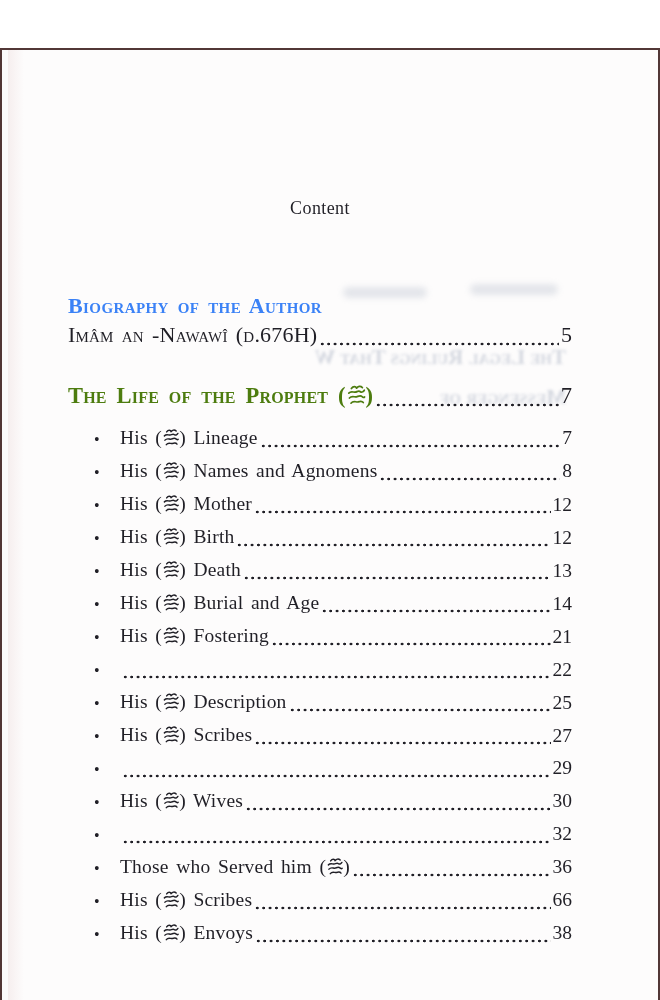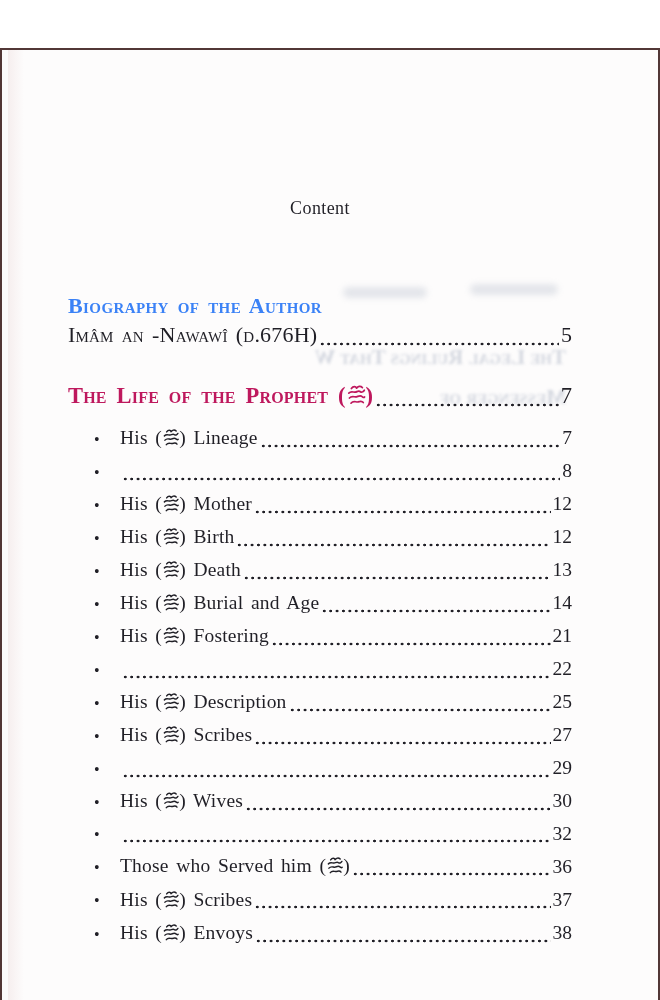--- a/index.html
+++ b/index.html
@@ -58,21 +58,21 @@
   .row-slot{position:absolute;left:66px;right:86px;}
   .author-slot{top:274px;font-size:22px;}
   .prophet-slot{top:334px;font-size:22.5px;}
 
   .toc-row{display:flex;align-items:flex-end;line-height:1;}
   .toc-row .label{
     flex:none;white-space:pre;font-variant:small-caps;
     letter-spacing:0.2px;word-spacing:2.5px;
   }
   .toc-list .toc-row .label{font-variant:normal;}
-  .toc-row.bold .label{font-weight:bold;color:#be185d;word-spacing:4px;}
+  .toc-row.bold .label{font-weight:bold;color:#4d7c0f;word-spacing:4px;}
   .dots{
     flex:1 1 auto;height:4px;margin:0 2px 0 3px;
     background-image:radial-gradient(circle at 2.2px 2px, currentColor 1.25px, transparent 1.6px);
     background-size:6.4px 4px;background-repeat:repeat-x;background-position:left bottom;
   }
   .page-num{flex:none;font-weight:normal;font-variant:normal;}
 
   .toc-list{
     position:absolute;top:378px;left:92px;right:86px;
     margin:0;padding:0;list-style:none;font-size:19.5px;
@@ -135,20 +135,26 @@
                 <path d="M5 21.6 C9 17, 13 20.6, 16 19.8 C19 19, 21.6 17, 24.6 19.4 C26 20.6, 27.4 21.4, 28.4 20"></path>
                 <path d="M7.4 29.6 C11.4 24.6, 15.4 28.6, 18.4 27.6 C21.4 26.6, 24.4 25.8, 26.4 28.6"></path>
               </svg></span><span class="post">) Lineage</span></span>
     <span class="dots"></span>
     <span class="page-num">7</span>
   </div>
       </li>
       <li>
         <div class="toc-row">
     <span class="bullet">•</span>
+    <span class="label"><span class="pre">His (</span><span class="sym"><svg viewBox="0 0 30 34" aria-hidden="true">
+                <path d="M8 7 C11 2.5, 15 3.5, 16 6.5 C18 3.5, 22 2.5, 25 5.5"></path>
+                <path d="M4 14 C8 10, 11 13, 14 12.6 C17 12.2, 19 9.6, 22 12 C24.2 13.8, 26.8 11.4, 28 9.6"></path>
+                <path d="M5 21.6 C9 17, 13 20.6, 16 19.8 C19 19, 21.6 17, 24.6 19.4 C26 20.6, 27.4 21.4, 28.4 20"></path>
+                <path d="M7.4 29.6 C11.4 24.6, 15.4 28.6, 18.4 27.6 C21.4 26.6, 24.4 25.8, 26.4 28.6"></path>
+              </svg></span><span class="post">) Names and Agnomens</span></span>
     <span class="dots"></span>
     <span class="page-num">8</span>
   </div>
       </li>
       <li>
         <div class="toc-row">
     <span class="bullet">•</span>
     <span class="label"><span class="pre">His (</span><span class="sym"><svg viewBox="0 0 30 34" aria-hidden="true">
                 <path d="M8 7 C11 2.5, 15 3.5, 16 6.5 C18 3.5, 22 2.5, 25 5.5"></path>
                 <path d="M4 14 C8 10, 11 13, 14 12.6 C17 12.2, 19 9.6, 22 12 C24.2 13.8, 26.8 11.4, 28 9.6"></path>
@@ -287,21 +293,21 @@
       <li>
         <div class="toc-row">
     <span class="bullet">•</span>
     <span class="label"><span class="pre">His (</span><span class="sym"><svg viewBox="0 0 30 34" aria-hidden="true">
                 <path d="M8 7 C11 2.5, 15 3.5, 16 6.5 C18 3.5, 22 2.5, 25 5.5"></path>
                 <path d="M4 14 C8 10, 11 13, 14 12.6 C17 12.2, 19 9.6, 22 12 C24.2 13.8, 26.8 11.4, 28 9.6"></path>
                 <path d="M5 21.6 C9 17, 13 20.6, 16 19.8 C19 19, 21.6 17, 24.6 19.4 C26 20.6, 27.4 21.4, 28.4 20"></path>
                 <path d="M7.4 29.6 C11.4 24.6, 15.4 28.6, 18.4 27.6 C21.4 26.6, 24.4 25.8, 26.4 28.6"></path>
               </svg></span><span class="post">) Scribes</span></span>
     <span class="dots"></span>
-    <span class="page-num">37</span>
+    <span class="page-num">66</span>
   </div>
       </li>
       <li>
         <div class="toc-row">
     <span class="bullet">•</span>
     <span class="label"><span class="pre">His (</span><span class="sym"><svg viewBox="0 0 30 34" aria-hidden="true">
                 <path d="M8 7 C11 2.5, 15 3.5, 16 6.5 C18 3.5, 22 2.5, 25 5.5"></path>
                 <path d="M4 14 C8 10, 11 13, 14 12.6 C17 12.2, 19 9.6, 22 12 C24.2 13.8, 26.8 11.4, 28 9.6"></path>
                 <path d="M5 21.6 C9 17, 13 20.6, 16 19.8 C19 19, 21.6 17, 24.6 19.4 C26 20.6, 27.4 21.4, 28.4 20"></path>
                 <path d="M7.4 29.6 C11.4 24.6, 15.4 28.6, 18.4 27.6 C21.4 26.6, 24.4 25.8, 26.4 28.6"></path>

